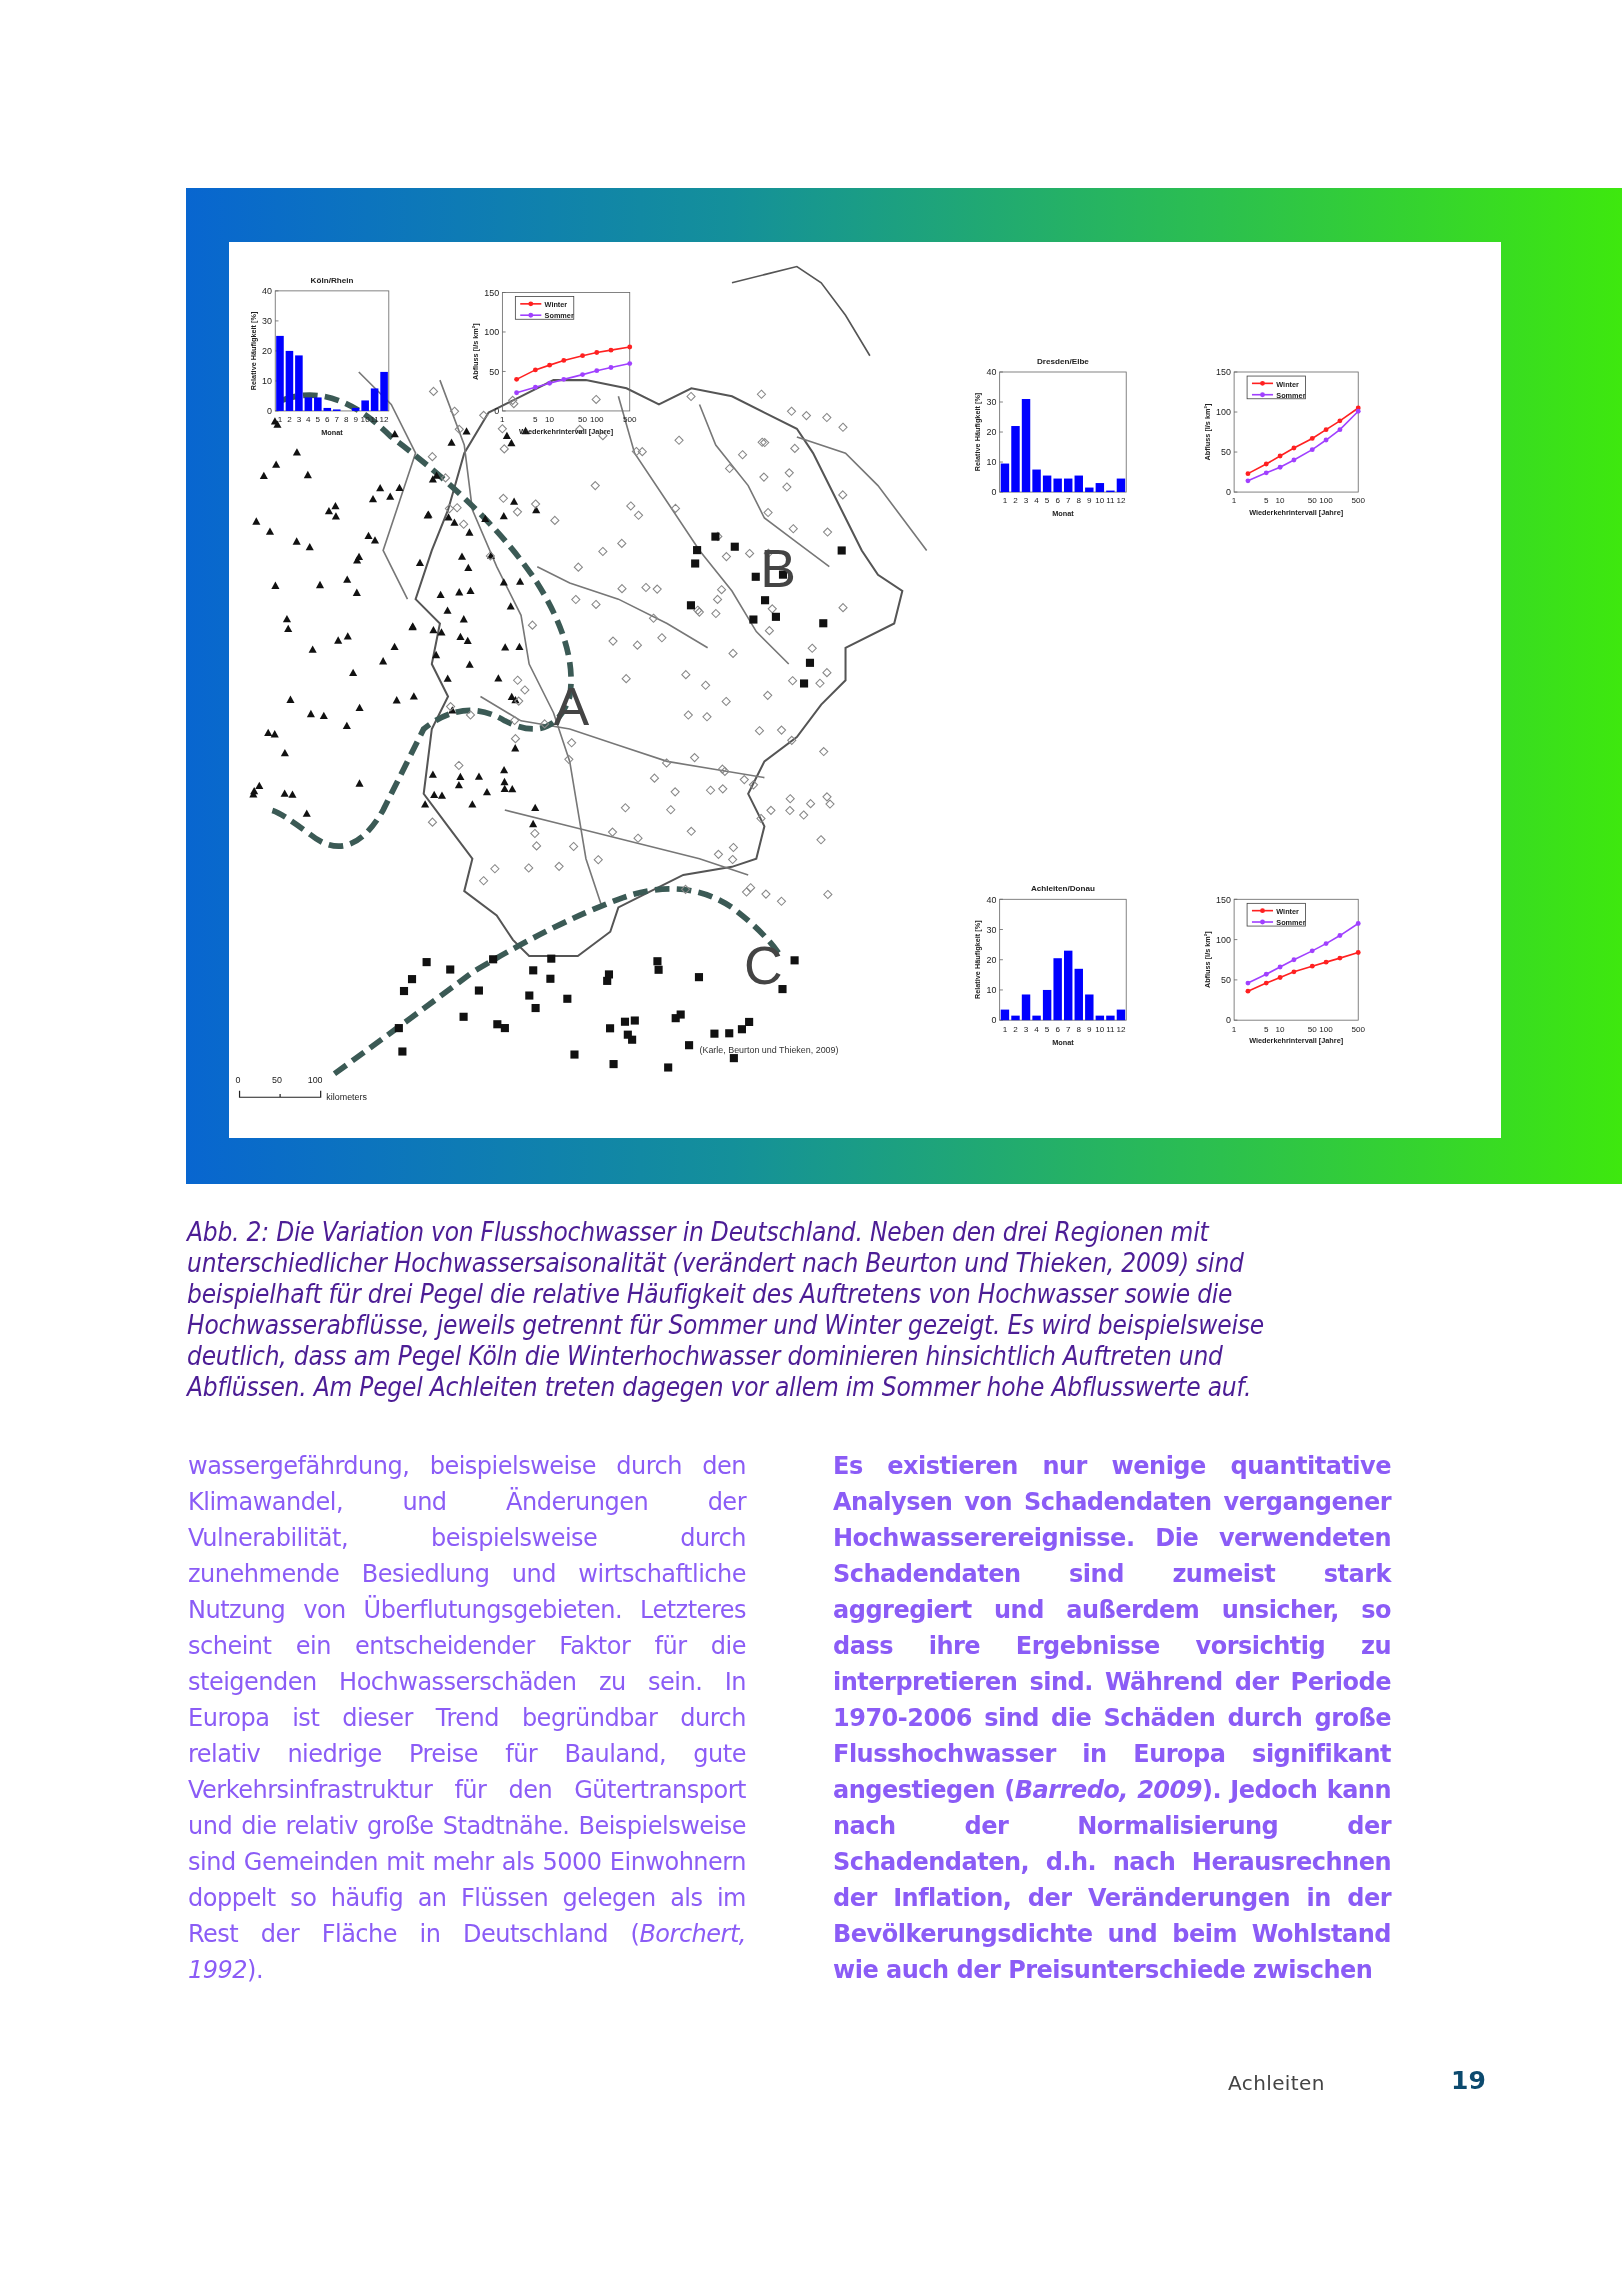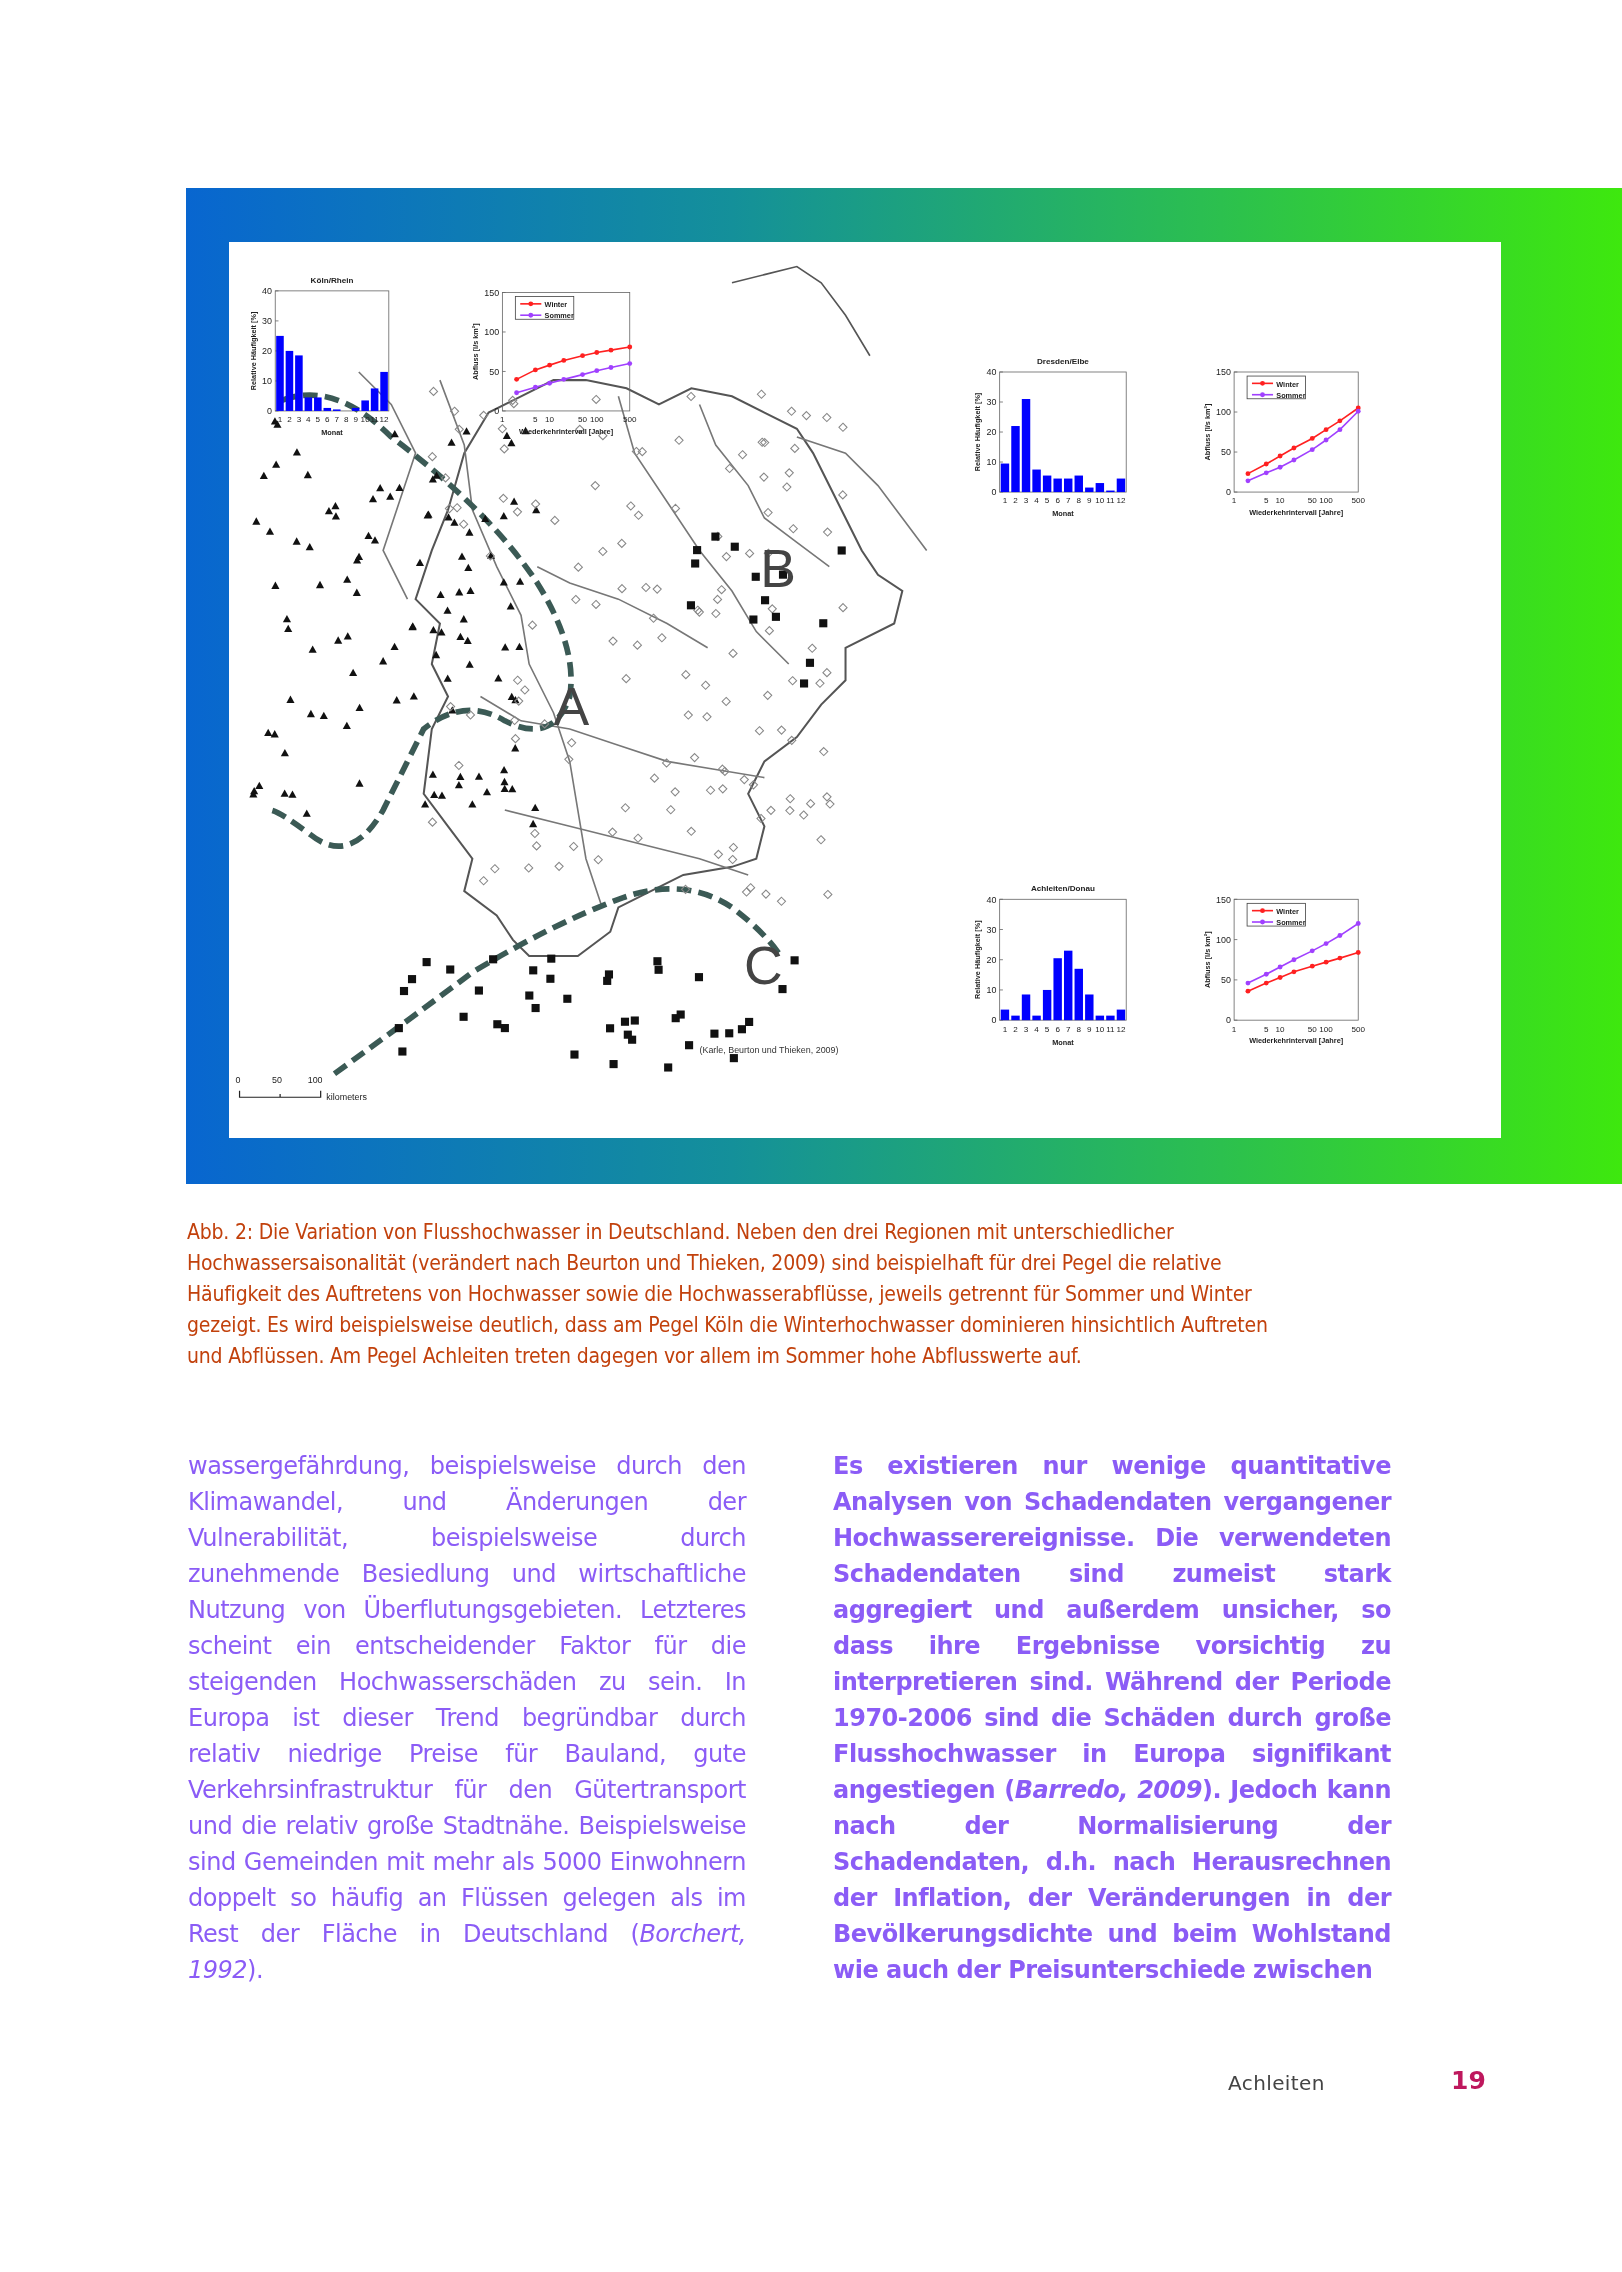--- a/index.html
+++ b/index.html
@@ -2,28 +2,28 @@
 <html style="font-size:13px"><head>
 <meta charset="utf-8">
 <style>
   html, body { margin:0; padding:0; background:#fff; }
   body { width:1623px; height:2273px; position:relative; overflow:hidden; font-family:"DejaVu Sans", sans-serif; color:#111; }
   .frame { position:absolute; left:186px; top:188px; width:1437px; height:996px;
            background:linear-gradient(90deg,#0866d0 0%,#14909a 38%,#2cc04e 72%,#3ee80e 100%); }
   .inner { position:absolute; left:229px; top:242px; width:1272px; height:896px; background:#fff; overflow:hidden; }
   .inner svg { position:absolute; left:0; top:0; }
   .caption { position:absolute; left:187px; top:1217px; width:1120px; font-family:"DejaVu Sans Condensed","DejaVu Sans", sans-serif;
-             font-size:21px; line-height:31px; color:#c2410c; letter-spacing:-0.2px; }
+             font-style:italic; font-size:26px; line-height:31px; color:#4c1d95; letter-spacing:-0.2px; }
   .col { position:absolute; top:1448px; width:558px; font-family:"DejaVu Sans", sans-serif; font-size:24px; line-height:36px;
          color:#8b5cf6; text-align:justify; letter-spacing:-0.5px; }
   .col.left { left:188px; }
   .col.right { left:833px;font-weight:bold; }
   .col em { font-style:italic; }
   .footer-label { position:absolute; left:1228px; top:2071px; font-size:20px; color:#444; letter-spacing:0.4px; }
-  .page-num { position:absolute; left:1451px; top:2066px; font-size:25px; font-weight:bold; color:#be185d; }
+  .page-num { position:absolute; left:1451px; top:2066px; font-size:25px; font-weight:bold; color:#0c4a6e; }
   text { font-family:"Liberation Sans", sans-serif; }
 </style>
 </head>
 <body>
 
 <div class="frame"></div>
 <div class="inner">
   <svg id="fig" width="1272" height="896" viewBox="0 0 1568 1104">
 
     <g id="map" fill="none" stroke="#777" stroke-width="2">

